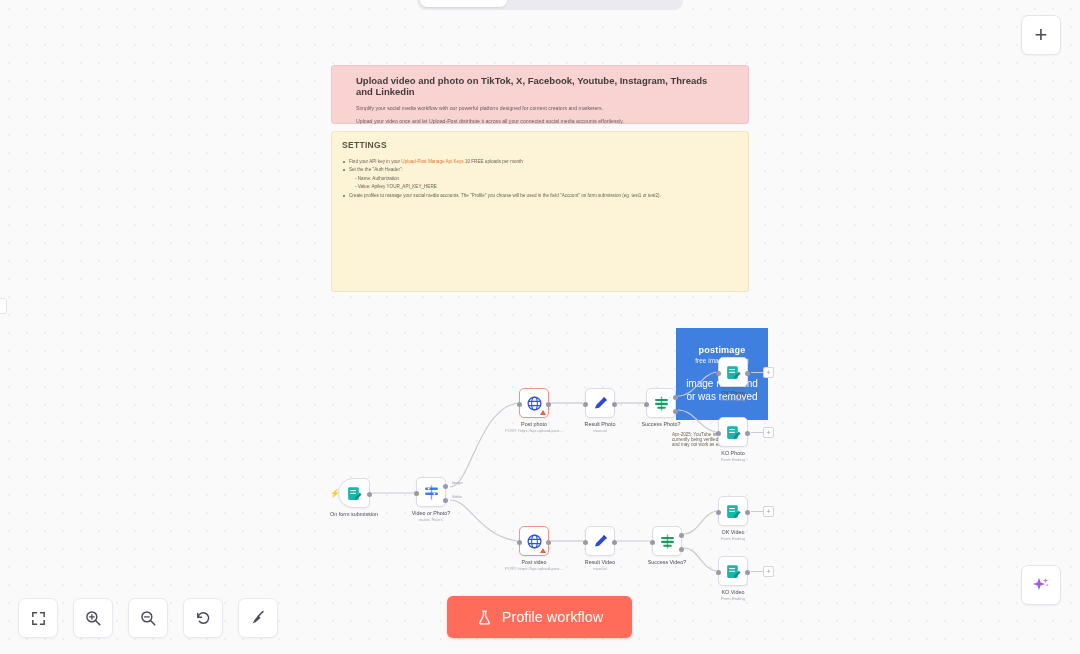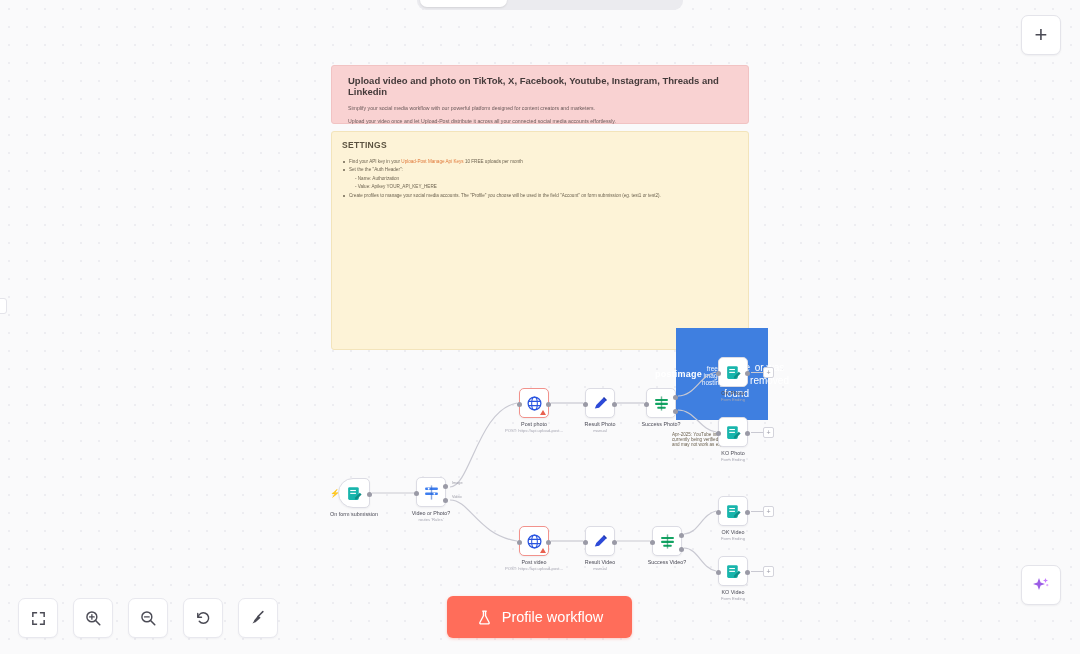--- a/index.html
+++ b/index.html
@@ -34,38 +34,38 @@
     display:flex;align-items:center;justify-content:center;
     box-shadow:0 1px 2px rgba(20,20,40,.05);z-index:30;cursor:pointer;
   }
   #add-node-btn{left:1021px;top:15px;}
   #ai-assistant-btn{left:1021px;top:565px;}
   .plus-glyph{font-size:22px;color:#4b4b55;line-height:1;font-weight:400;}
   
   .sticky{position:absolute;border-radius:3px;box-sizing:border-box;}
   #sticky-intro{
     left:331px;top:65px;width:418px;height:59px;
-    background:#f9d2d2;border:1px solid #f1c3c3;padding:9px 16px;
+    background:#f9d2d2;border:1px solid #f1c3c3;padding:9px 24px;
   }
   #sticky-intro .st-title{font-size:9.5px;font-weight:700;color:#443a3a;margin-bottom:8px;}
   #sticky-intro .st-line{font-size:5.2px;color:#6b5a5a;margin-bottom:6px;line-height:7px;}
   #sticky-settings{
-    left:331px;top:131px;width:418px;height:219px;
+    left:331px;top:131px;width:418px;height:161px;
     background:#fdf3d7;border:1px solid #f3e4bb;padding:8px 10px;
   }
   #sticky-settings .st-title{font-size:8.5px;font-weight:700;color:#5b5240;letter-spacing:.3px;margin-bottom:9px;}
   .bullets{margin:0;padding:0;list-style:none;}
   .bullets li{font-size:4.6px;color:#6d6350;line-height:6.4px;margin-bottom:2px;position:relative;padding-left:7px;}
   .bullets li.dot:before{content:"";position:absolute;left:1px;top:2px;width:2px;height:2px;background:#6d6350;border-radius:50%;}
   .bullets li.sub{padding-left:13px;}
   .link{color:#e07a3c;text-decoration:none;}
   .postimage-box{
     position:absolute;left:344px;top:196px;width:92px;height:92px;
     background:#3f7fe0;color:#ffffff;text-align:center;
-    display:flex;flex-direction:row;align-items:center;justify-content:center;
+    display:flex;flex-direction:column;align-items:center;justify-content:center;
   }
   .pi-brand{font-size:9px;font-weight:700;letter-spacing:.2px;}
   .pi-sub{font-size:6.5px;margin-top:2px;opacity:.92;}
   .pi-msg{font-size:10px;margin-top:13px;line-height:13px;}
   .note-footer{position:absolute;left:340px;top:300px;font-size:4.6px;color:#6d6350;}
   
   .node{position:absolute;z-index:10;}
   .nbox{
     width:30px;height:30px;border-radius:5px;background:#ffffff;
     border:1px solid #dcdce4;box-sizing:border-box;

